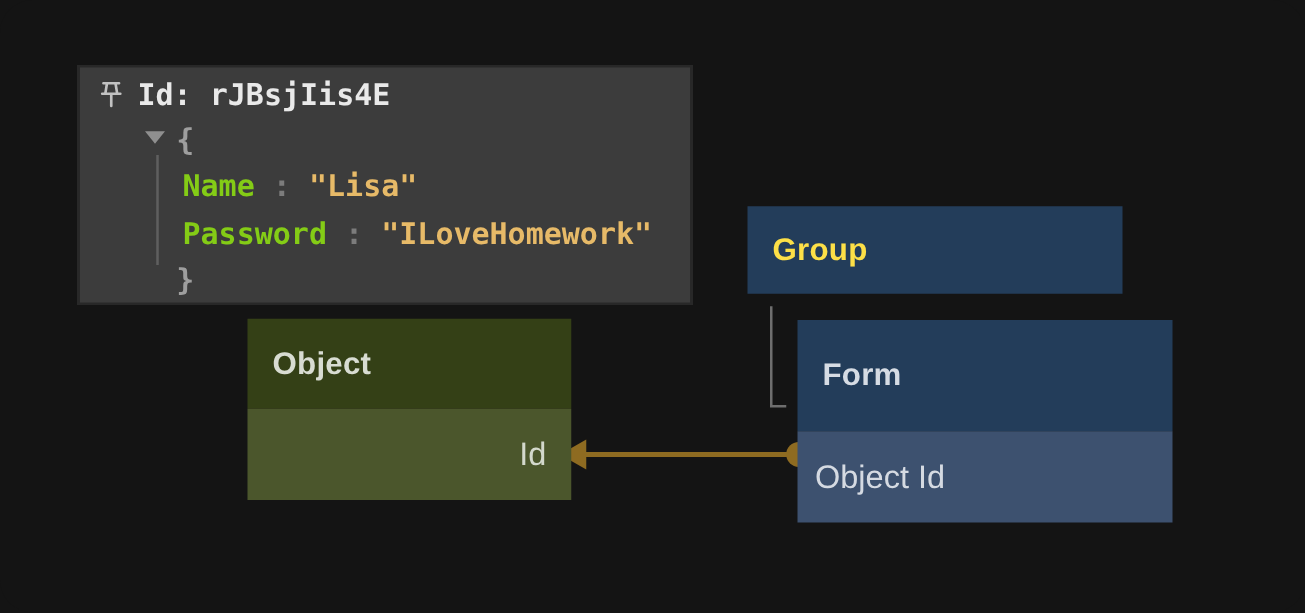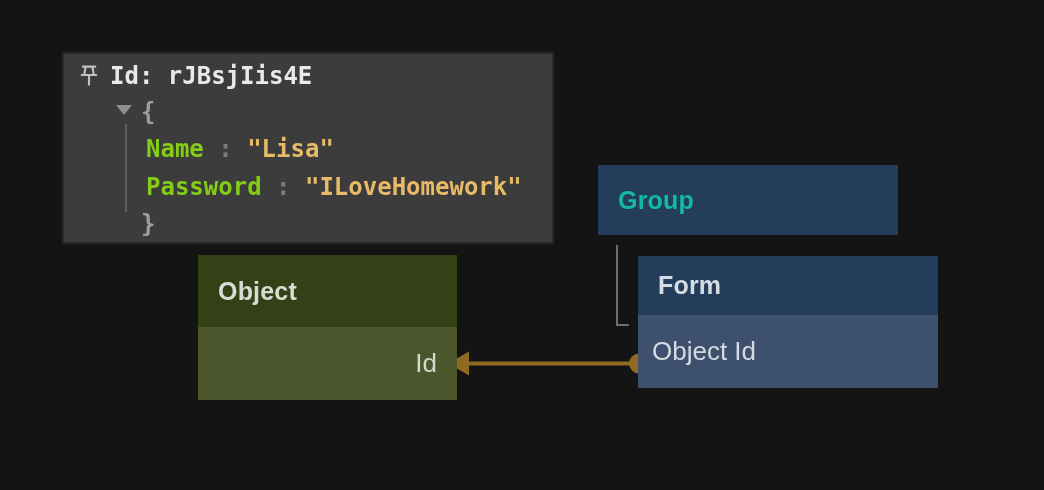--- a/index.html
+++ b/index.html
@@ -39,24 +39,24 @@
     display:flex;align-items:center;padding-left:20px;
     font-size:25px;font-weight:700;letter-spacing:.2px;
   }
   .node .row{display:flex;align-items:center;font-size:26px;font-weight:400;}
 
   .node-object{left:158px;top:255px;width:299px;height:145px;padding-left:40px;}
   .node-object .header{height:72px;background:#344016;color:#d8dcd2;}
   .node-object .row{height:73px;background:#4b562c;color:#d3d8cc;justify-content:flex-end;padding-right:20px;}
 
   .node-group{left:598px;top:165px;width:300px;height:70px;background:#233d5a;}
-  .node-group .header{height:70px;color:#14b8a6;}
+  .node-group .header{height:70px;color:#fde047;}
 
   .node-form{left:638px;top:256px;width:300px;height:144px;}
-  .node-form .header{height:59px;background:#233d5a;color:#d6dce4;}
+  .node-form .header{height:89px;background:#233d5a;color:#d6dce4;}
   .node-form .row{height:73px;background:#3d516f;color:#d5dae2;padding-left:14px;}
 
   
   .wires{position:absolute;left:0;top:0;width:1044px;height:490px;pointer-events:none;}
 </style>
 </head>
 <body>
 
 <div class="canvas">
 

